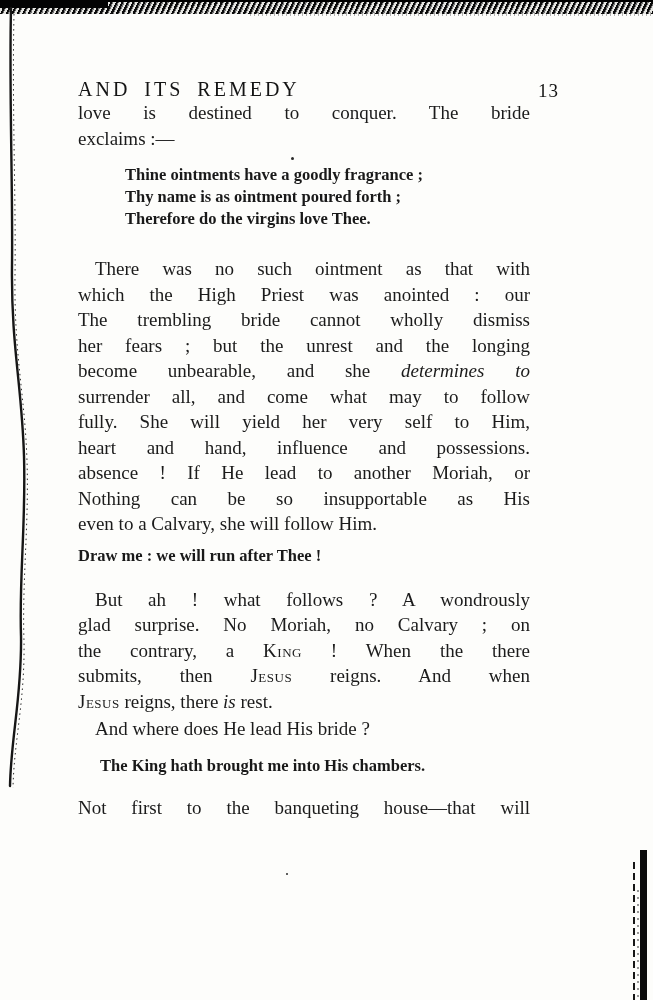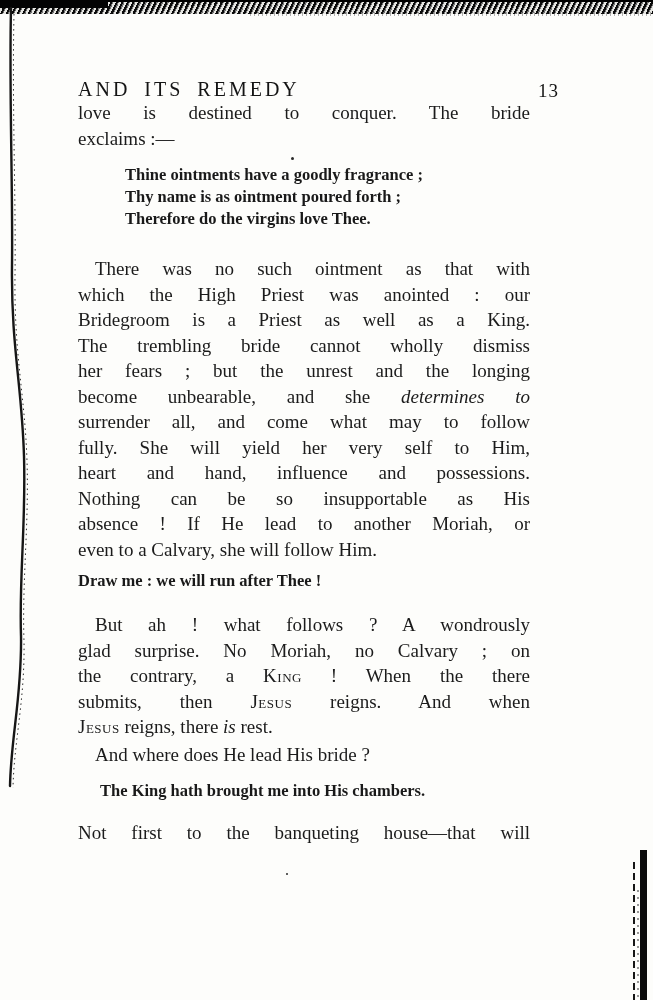--- a/index.html
+++ b/index.html
@@ -104,29 +104,28 @@
         <div class="line"><span>exclaims :—</span></div>
       </div>
       <div class="block verse">
         <div class="line"><span>Thine ointments have a goodly fragrance ;</span></div>
         <div class="line"><span>Thy name is as ointment poured forth ;</span></div>
         <div class="line"><span>Therefore do the virgins love Thee.</span></div>
       </div>
       <div class="block body indent">
         <div class="line fill"><span>There was no such ointment as that with</span></div>
         <div class="line fill"><span>which the High Priest was anointed : our</span></div>
-        <div class="line fill"><span>Bridegroom is a Priest as well as a King.</span></div>
         <div class="line fill"><span>The trembling bride cannot wholly dismiss</span></div>
         <div class="line fill"><span>her fears ; but the unrest and the longing</span></div>
         <div class="line fill"><span>become unbearable, and she </span><span class="it">determines to</span></div>
         <div class="line fill"><span>surrender all, and come what may to follow</span></div>
         <div class="line fill"><span>fully. She will yield her very self to Him,</span></div>
         <div class="line fill"><span>heart and hand, influence and possessions.</span></div>
+        <div class="line fill"><span>absence ! If He lead to another Moriah, or</span></div>
         <div class="line fill"><span>Nothing can be so insupportable as His</span></div>
-        <div class="line fill"><span>absence ! If He lead to another Moriah, or</span></div>
         <div class="line"><span>even to a Calvary, she will follow Him.</span></div>
       </div>
       <div class="block center-note">
         <div class="line"><span>Draw me : we will run after Thee !</span></div>
       </div>
       <div class="block body indent">
         <div class="line fill"><span>But ah ! what follows ? A wondrously</span></div>
         <div class="line fill"><span>glad surprise. No Moriah, no Calvary ; on</span></div>
         <div class="line fill"><span>the contrary, a </span><span class="sc">King</span><span> ! When the there</span></div>
         <div class="line fill"><span>submits, then </span><span class="sc">Jesus</span><span> reigns. And when</span></div>

